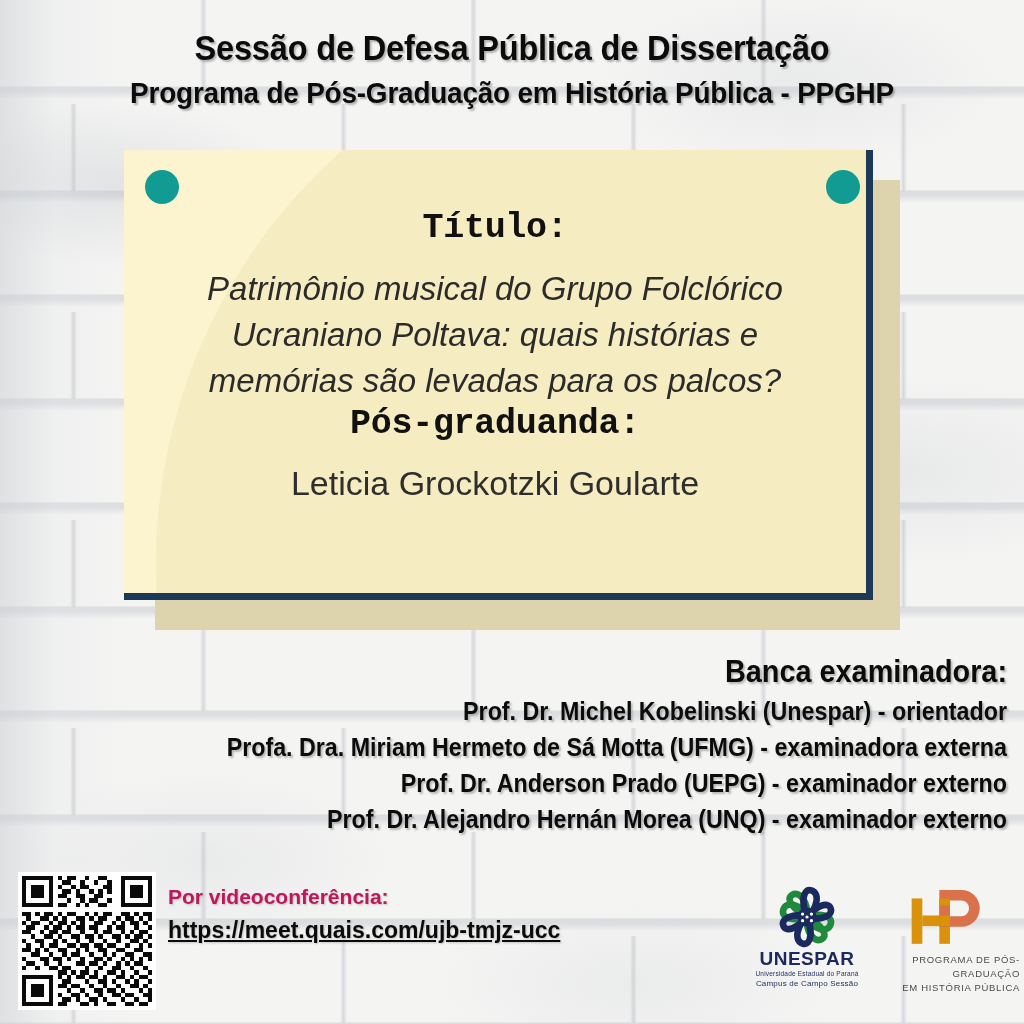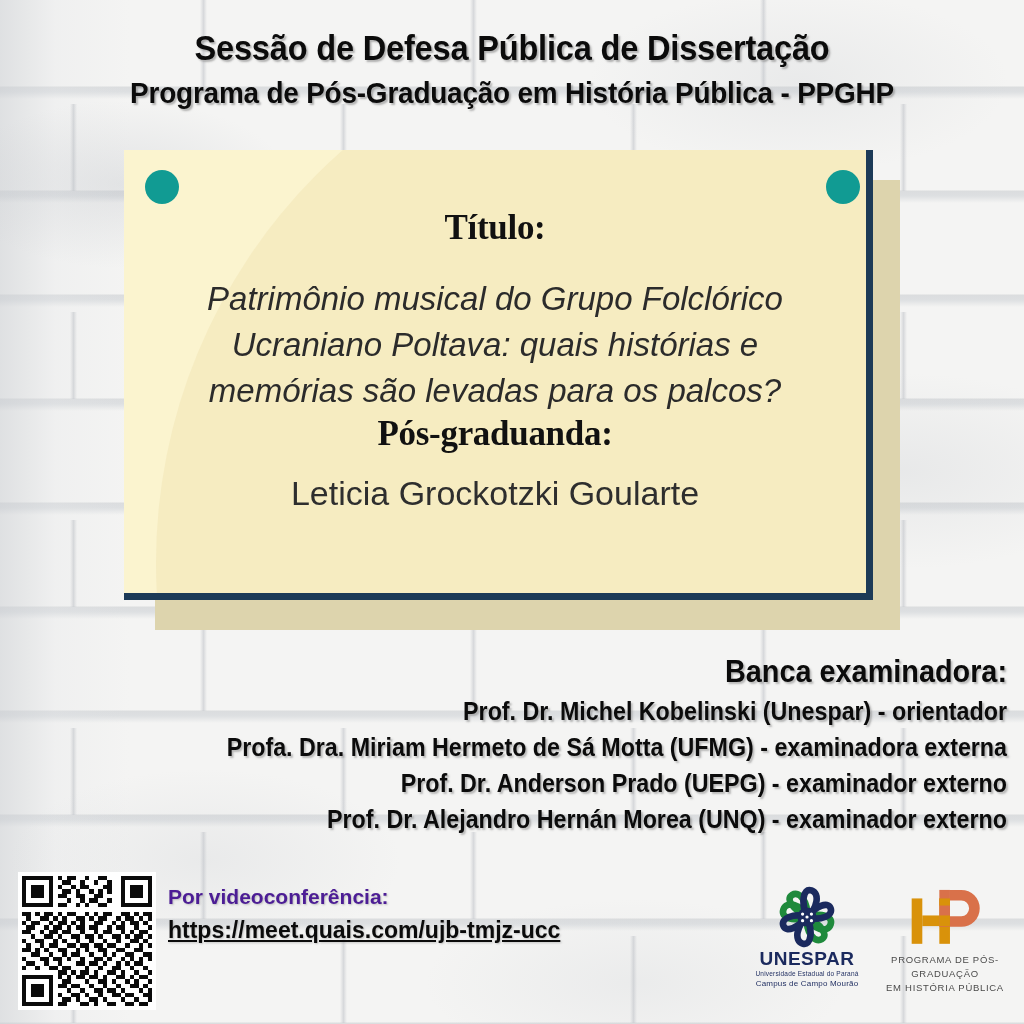--- a/index.html
+++ b/index.html
@@ -82,35 +82,35 @@
 
   .dot{
     position:absolute;width:34px;height:34px;border-radius:50%;
     background:#119b93;z-index:4;
   }
   #dot-left{left:145px;top:170px;}
   #dot-right{left:826px;top:170px;}
 
   .card-h{
     font-size:35px;font-weight:bold;color:#111;
-    font-family:Liberation Serif, serif;
+    font-family:Liberation Mono, monospace;
     letter-spacing:-.3px;
   }
   .card-body{
     font-size:33px;font-style:italic;color:#2b2b2b;line-height:46px;
     font-family:"Liberation Sans","DejaVu Sans",sans-serif;
     font-weight:300;
   }
   .card-name{
     font-size:34px;color:#2e2e2e;line-height:46px;
     font-family:"Liberation Sans","DejaVu Sans",sans-serif;
     font-weight:300;
   }
   #title-label{margin-top:58px;}
-  #title-text{margin-top:28px;}
+  #title-text{margin-top:18px;}
   #grad-label{}
   #grad-name{margin-top:16px;}
 
   
   #banca{
     position:absolute;right:17px;top:652px;width:1000px;
     text-align:right;z-index:5;
   }
   #banca .hd{
     color:#0b0b0b;font-weight:bold;font-size:31px;line-height:40px;
@@ -124,31 +124,31 @@
     transform:scaleX(.93);transform-origin:right center;
     display:block;margin-top:2px;
   }
 
   
   #qr{position:absolute;left:18px;top:872px;width:138px;height:138px;z-index:5;background:#fff;padding:4px;box-sizing:border-box;}
   #qr svg{display:block;width:100%;height:100%;}
 
   #footer-text{position:absolute;left:168px;top:878px;z-index:5;text-align:left;}
   #date-line{font-size:29px;font-weight:bold;color:#0b0b0b;line-height:38px;text-shadow:1px 1px 2px rgba(130,130,130,.45);}
-  #video-line{font-size:21px;font-weight:bold;color:#4c1d95;line-height:30px;margin-top:4px;text-shadow:1px 1px 2px rgba(130,130,130,.45);}
+  #video-line{font-size:21px;font-weight:bold;color:#be185d;line-height:30px;margin-top:4px;text-shadow:1px 1px 2px rgba(130,130,130,.45);}
   #meet-link{font-size:23px;font-weight:bold;color:#0b0b0b;line-height:32px;margin-top:2px;text-decoration:underline;text-underline-offset:2px;text-shadow:1px 1px 2px rgba(130,130,130,.45);display:inline-block;}
 
   
   #logo-unespar{position:absolute;left:752px;top:886px;width:110px;z-index:5;text-align:center;}
   #logo-unespar svg{display:block;margin:0 auto;}
   #unespar-word{font-size:19px;font-weight:bold;color:#1b2a5e;letter-spacing:.5px;line-height:20px;margin-top:1px;}
   #unespar-sub1{font-size:6.5px;color:#1b2a5e;line-height:9px;letter-spacing:.2px;}
   #unespar-sub2{font-size:8px;color:#1b2a5e;line-height:11px;letter-spacing:.2px;}
 
-  #logo-hp{position:absolute;left:870px;top:888px;width:150px;z-index:5;text-align:center;}
+  #logo-hp{position:absolute;left:870px;top:888px;width:150px;z-index:5;text-align:right;}
   #logo-hp svg{display:block;margin:0 auto;}
   #hp-sub1{font-size:9.5px;color:#4a4a4a;letter-spacing:.7px;line-height:14px;margin-top:3px;}
   #hp-sub2{font-size:9.5px;color:#4a4a4a;letter-spacing:.7px;line-height:14px;}
 </style>
 </head>
 <body>
 
 <div id="wall">
   <div class="joints">
     <i style="left:200px;top:0px"></i>
@@ -478,21 +478,21 @@
     </g>
     <circle cx="50" cy="42" r="13" fill="#1b2a5e"></circle>
     <circle cx="44" cy="38" r="2.2" fill="#fff"></circle>
     <circle cx="56" cy="38" r="2.2" fill="#fff"></circle>
     <circle cx="44" cy="47" r="2.2" fill="#fff"></circle>
     <circle cx="56" cy="47" r="2.2" fill="#fff"></circle>
     <circle cx="50" cy="42" r="2.2" fill="#fff"></circle>
   </svg>
   <div id="unespar-word">UNESPAR</div>
   <div id="unespar-sub1">Universidade Estadual do Paraná</div>
-  <div id="unespar-sub2">Campus de Campo Mourão</div>
+  <div id="unespar-sub2">Campus de Campo Sessão</div>
 </div>
 
 <div id="logo-hp">
   <svg width="78" height="62" viewBox="0 0 110 86">
 
     <rect x="8" y="14" width="15" height="64" fill="#d9920a"></rect>
     <rect x="47" y="14" width="15" height="64" fill="#d9920a"></rect>
     <rect x="23" y="38" width="24" height="15" fill="#d9920a"></rect>
 
     <rect x="47" y="2" width="15" height="52" fill="#d9714a"></rect>

